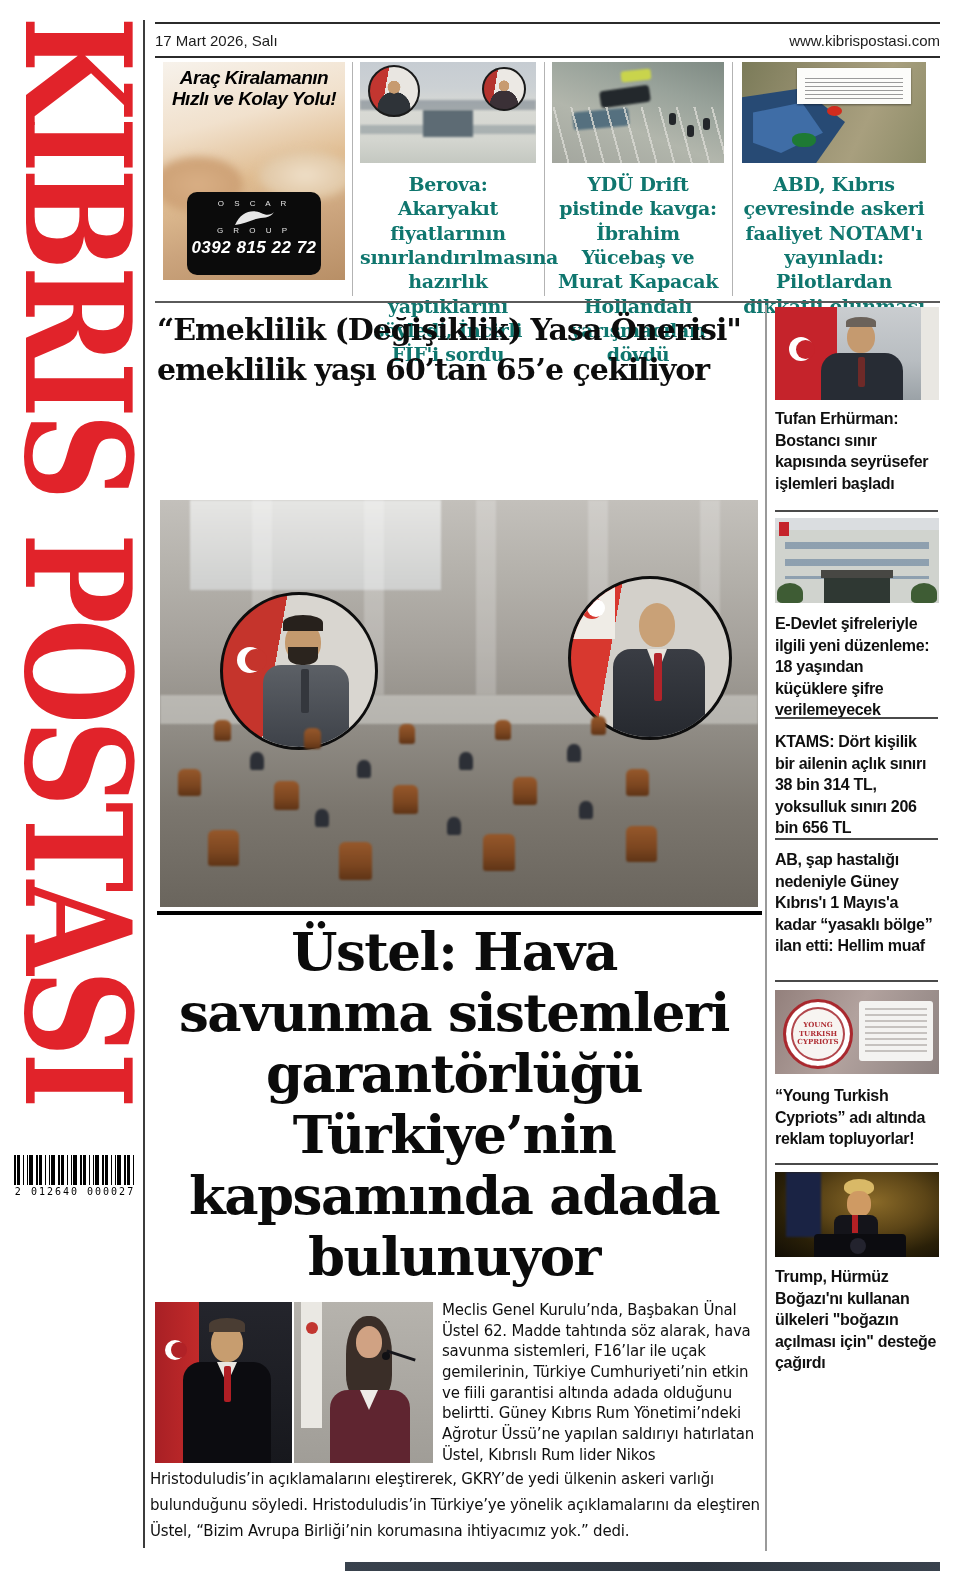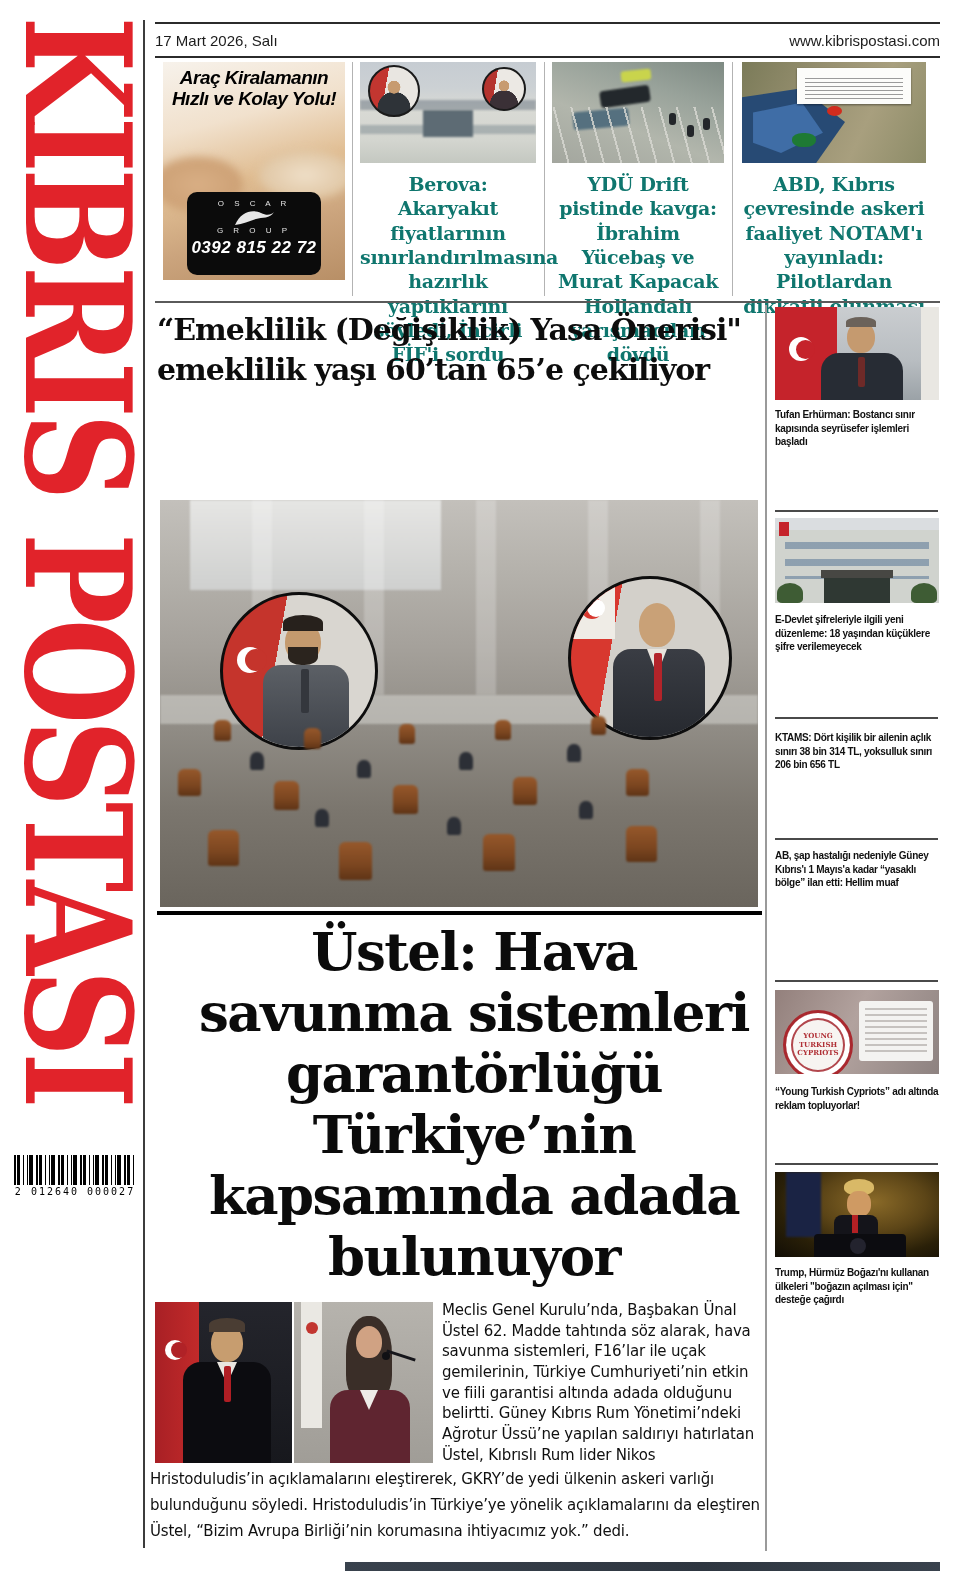--- a/index.html
+++ b/index.html
@@ -109,55 +109,55 @@
   .crescent-w{width:26px;height:26px;border-radius:50%;background:#fff;}
   .crescent-r{width:22px;height:22px;border-radius:50%;}
   .head{border-radius:50% 50% 46% 46%;background:#c49a6e;}
   .hair{border-radius:50% 50% 0 0;background:#27211c;}
   .beard{border-radius:0 0 45% 45%;background:#2b241e;}
   .torso{border-radius:18px 18px 0 0;}
   .tie{border-radius:2px;}
 
   .thick-rule{position:absolute;left:157px;top:911px;width:605px;height:4px;background:#000;}
 
-  .headline2{position:absolute;left:172px;top:921px;width:604px;text-align:center;
+  .headline2{position:absolute;left:152px;top:921px;width:604px;text-align:center;
       font-family:"DejaVu Serif",serif;font-weight:bold;font-size:53px;line-height:1.15;
       letter-spacing:-1.5px;color:#0b0b0b;}
   .headline2 div{white-space:nowrap;}
 
   .ph-two{position:absolute;left:155px;top:1302px;width:278px;height:161px;}
   .panel{position:absolute;top:0;height:100%;overflow:hidden;}
   .panel-l{left:0;width:137px;background:linear-gradient(180deg,#24252c,#17181d);}
   .panel-r{left:139px;width:139px;background:linear-gradient(180deg,#b6b3ad,#a09d97);}
   .flag-red-strip{left:0;top:0;width:32%;height:100%;background:linear-gradient(90deg,#a82025,#c22a2a);}
   .flag-white-strip{left:5%;top:0;width:15%;height:78%;background:#eae8e3;}
 
   .body-right{position:absolute;left:442px;top:1300px;width:320px;font-family:"DejaVu Sans",sans-serif;
       font-size:15px;line-height:1.38;color:#101010;letter-spacing:-0.2px;}
   .body-bottom{position:absolute;left:150px;top:1467px;width:612px;font-family:"DejaVu Sans",sans-serif;
       font-size:15px;line-height:1.72;color:#101010;letter-spacing:-0.2px;}
 
   
   .sb-rule{position:absolute;left:765px;top:305px;width:2px;height:1246px;background:#9a9a9a;}
   .sb-item-photo{position:absolute;left:775px;width:164px;overflow:hidden;}
-  .sb-cap{position:absolute;left:775px;width:164px;font-size:10px;font-weight:bold;
+  .sb-cap{position:absolute;left:775px;width:164px;font-size:16px;font-weight:bold;
       line-height:1.35;color:#101010;letter-spacing:-0.3px;font-family:"Liberation Sans",sans-serif;}
   .sb-div{position:absolute;left:775px;width:163px;height:2px;background:#4a4a4a;}
 
   .ph-erh{background:linear-gradient(180deg,#cacdd0 0%,#b8bdc1 58%,#9ba2a7 100%);}
   .erh-flag{left:0;top:0;width:38%;height:100%;background:#c5232b;}
   .erh-flag-w{right:0;top:0;width:11%;height:100%;background:#e9e7e2;}
   .ph-bld{background:linear-gradient(180deg,#dadde0 0 14%,#d0d3ce 14% 100%);}
   .bld-windows{left:6%;right:6%;top:16%;height:56%;
       background:repeating-linear-gradient(180deg,transparent 0 10px,rgba(88,118,150,.55) 10px 17px);}
   .bld-entr{left:30%;width:40%;bottom:0;height:30%;background:#2f3833;}
   .bld-sign{left:28%;width:44%;bottom:30%;height:9%;background:#474743;}
   .palm{width:26px;height:20px;border-radius:50% 50% 20% 20%;background:#3e5c34;}
   .ph-ytc{background:linear-gradient(115deg,#93807c 0%,#b2a29e 46%,#8d8280 100%);}
-  .ytc-circle{left:8px;top:20px;width:64px;height:64px;border-radius:50%;background:#f7f4f1;
+  .ytc-circle{left:8px;top:9px;width:64px;height:64px;border-radius:50%;background:#f7f4f1;
       border:3px solid #a9282e;box-shadow:inset 0 0 0 5px #fff,inset 0 0 0 7px #b2474d;
       display:flex;align-items:center;justify-content:center;text-align:center;
       font-family:"DejaVu Serif",serif;font-size:7px;font-weight:bold;color:#b03036;line-height:1.25;}
   .ytc-panel{right:6px;top:11px;width:74px;height:60px;background:#f4f3f1;border-radius:3px;}
   .ytc-lines{left:8%;right:8%;top:12%;bottom:12%;
       background:repeating-linear-gradient(180deg,#c6c2bf 0 2px,transparent 2px 6px);}
   .ph-trump{background:radial-gradient(ellipse at 60% 35%,#8a6a28 0%,#5c4517 38%,#2a2008 68%,#110d05 100%);}
   .usflag{left:7%;top:0;width:21%;height:76%;background:#1a2344;}
   .podium{left:24%;bottom:0;width:56%;height:27%;background:#0c0c10;border-radius:4px 4px 0 0;}
   .seal{left:46%;bottom:4%;width:16px;height:16px;border-radius:50%;background:#23232e;}

